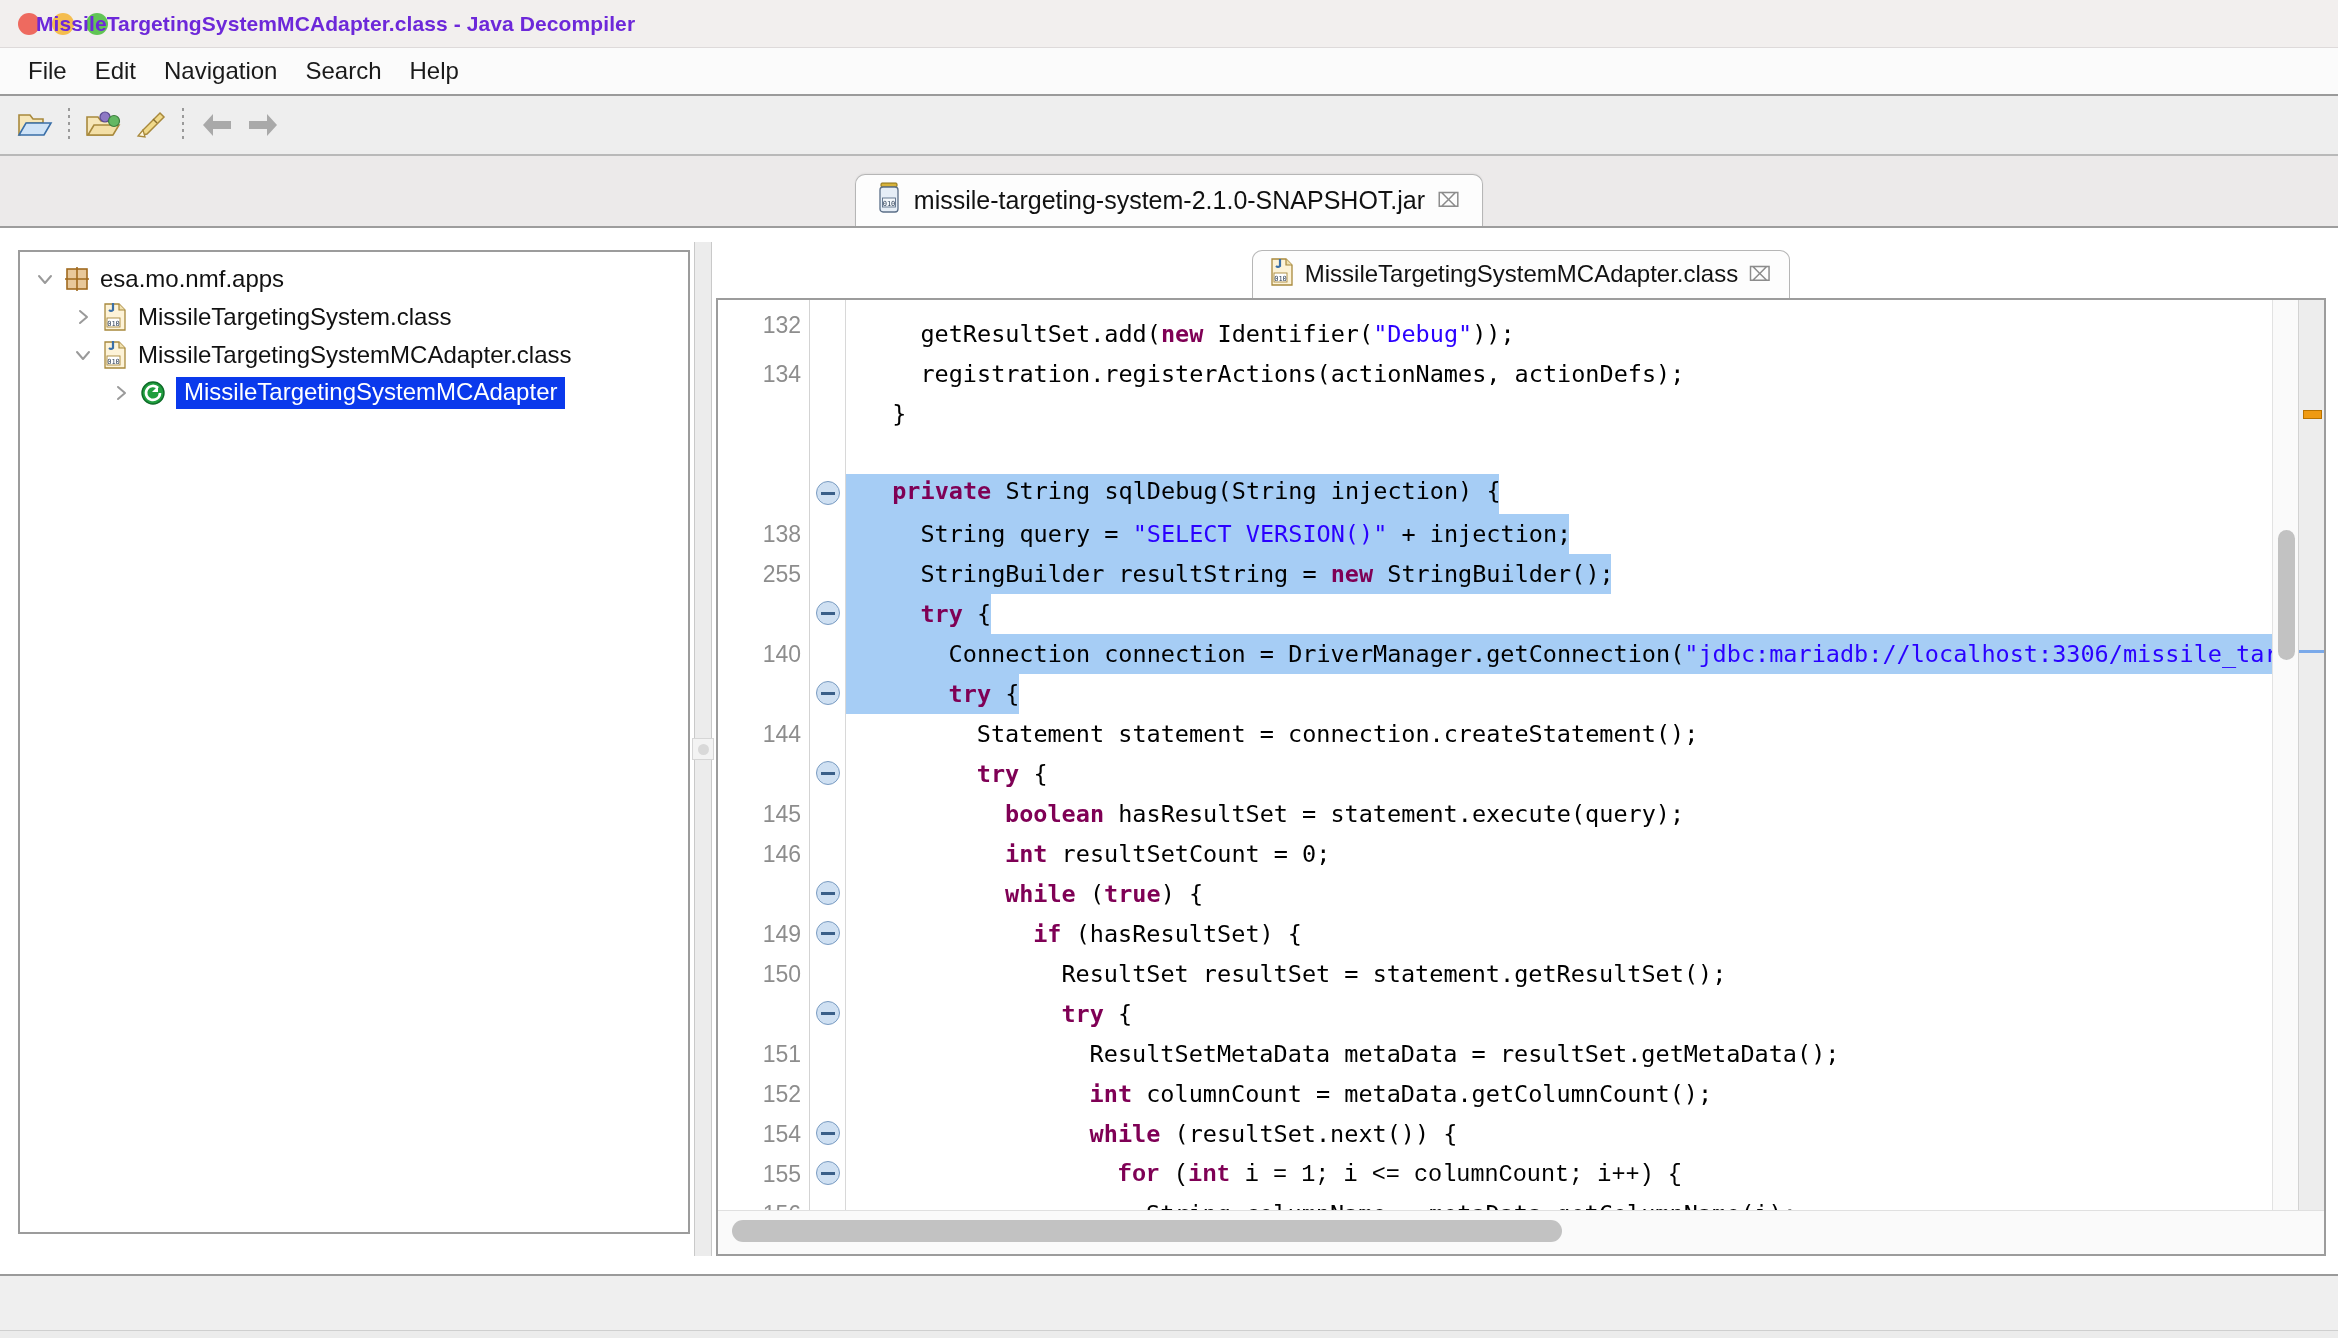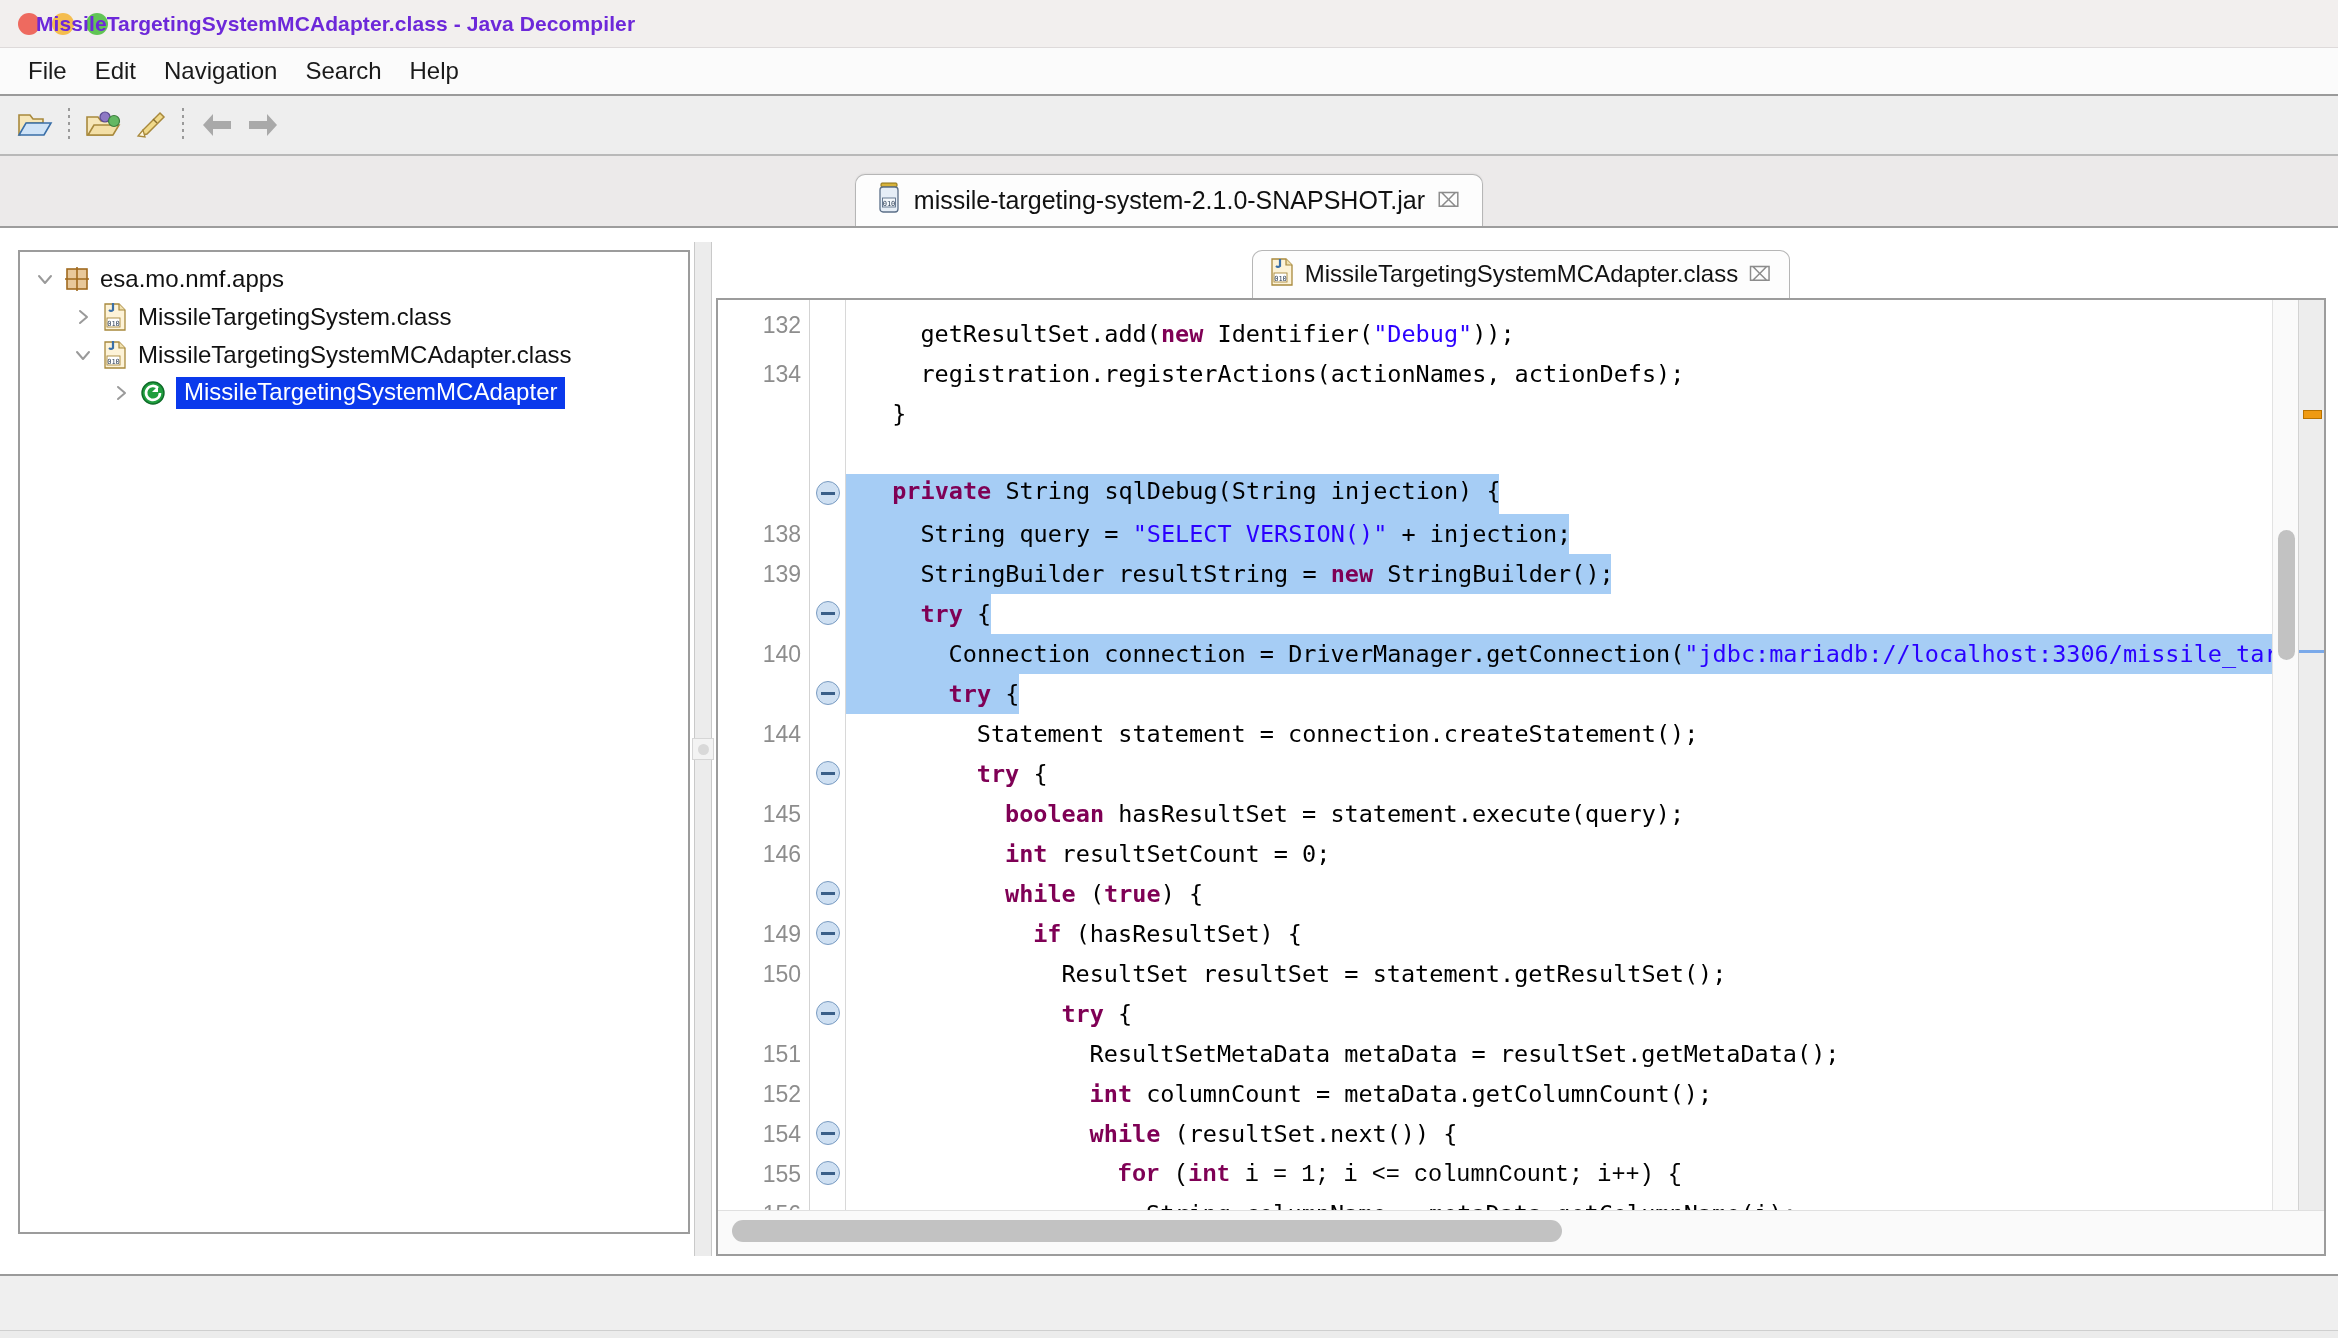--- a/index.html
+++ b/index.html
@@ -318,21 +318,21 @@
           <span class="closeglyph">⌧</span>
         </div>
       </div>
 
       <div class="editorframe">
         <div class="editorrow">
           <div class="gutter" id="gutter">
               <div class="lnum" style="top: 14px;">132</div>
               <div class="lnum" style="top: 63px;">134</div>
               <div class="lnum" style="top: 223px;">138</div>
-              <div class="lnum" style="top: 263px;">139</div>
+              <div class="lnum" style="top: 263px;">255</div>
               <div class="lnum" style="top: 343px;">140</div>
               <div class="lnum" style="top: 423px;">144</div>
               <div class="lnum" style="top: 503px;">145</div>
               <div class="lnum" style="top: 543px;">146</div>
               <div class="lnum" style="top: 623px;">149</div>
               <div class="lnum" style="top: 663px;">150</div>
               <div class="lnum" style="top: 743px;">151</div>
               <div class="lnum" style="top: 783px;">152</div>
               <div class="lnum" style="top: 823px;">154</div>
               <div class="lnum" style="top: 863px;">155</div>

